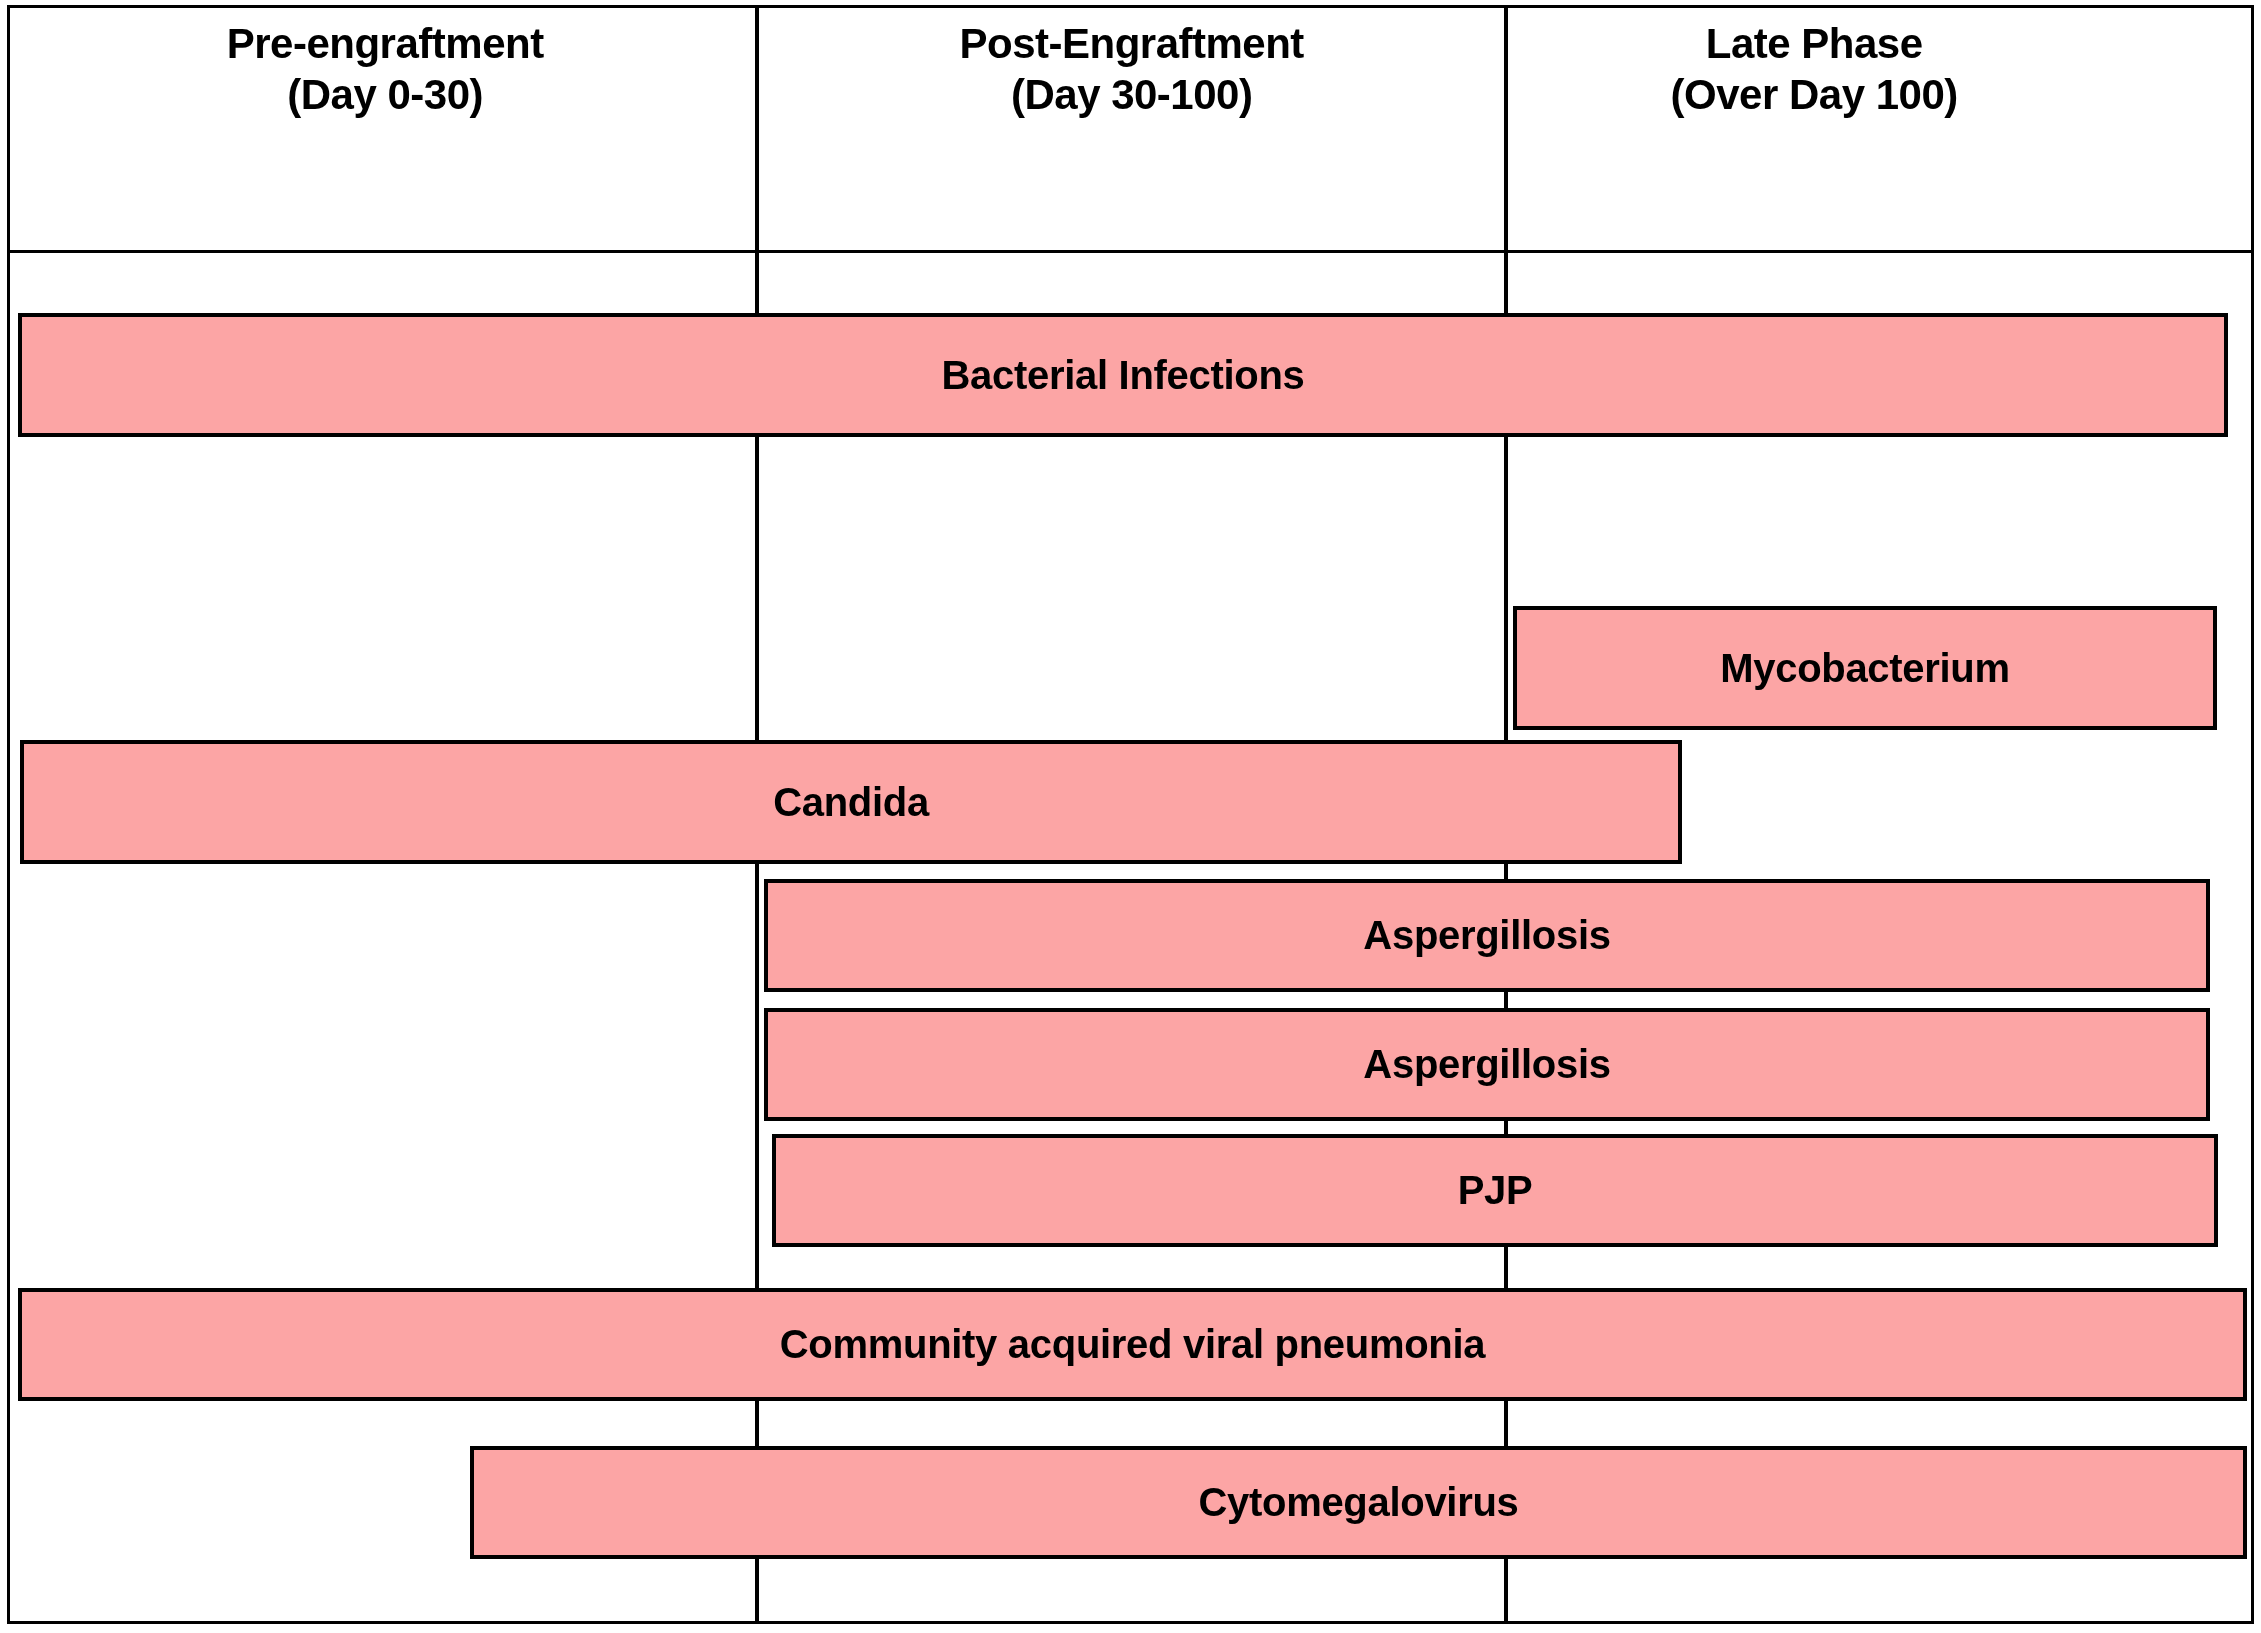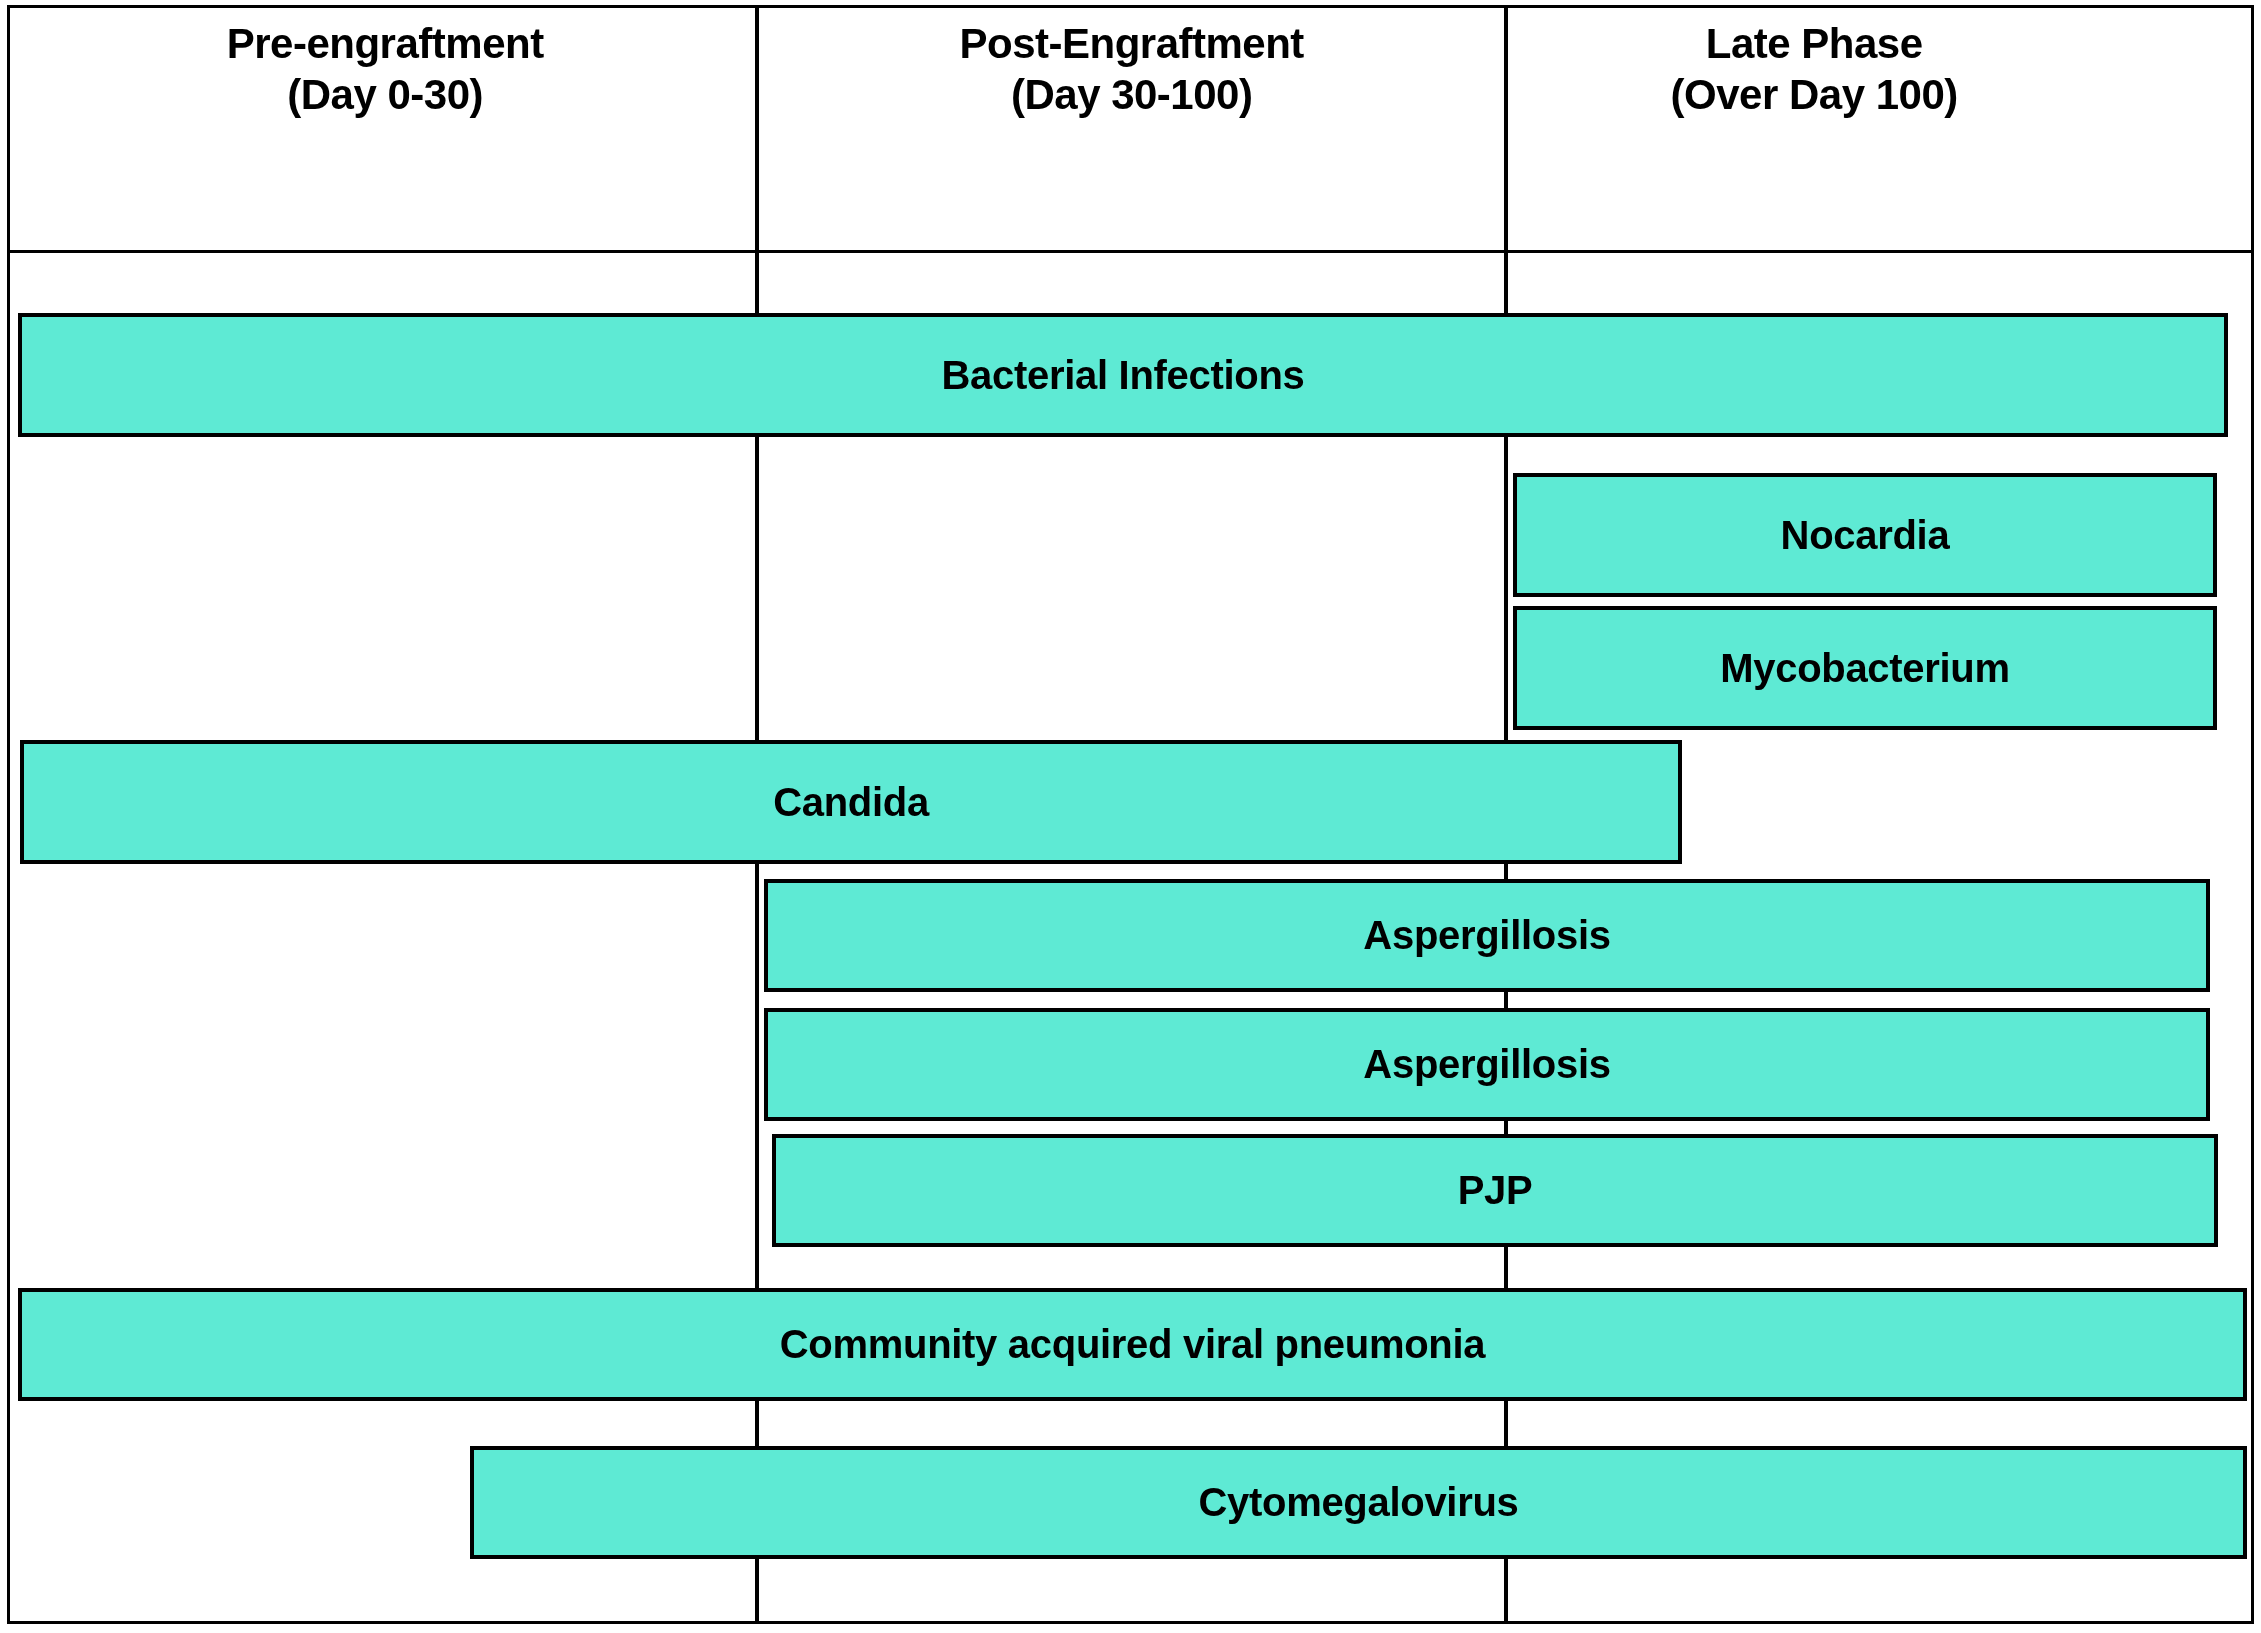--- a/index.html
+++ b/index.html
@@ -65,21 +65,21 @@
     position: absolute;
     top: 5.4px;
     width: 3.6px;
     height: 1619px;
     background: #000000;
   }
 
   
   .bar {
     position: absolute;
-    background: #5eead4;
+    background: #fca5a5;
     border: 4.5px solid #000000;
     box-sizing: border-box;
     display: flex;
     align-items: center;
     justify-content: center;
   }
   .bar-label {
     font-size: 40px;
     font-weight: bold;
     color: #000000;
@@ -110,23 +110,20 @@
     <div class="header-cell" style="left:1501px;width:612px;">
       <div class="line">Late Phase</div>
       <div class="line">(Over Day 100)</div>
     </div>
   </div>
 
   <div class="bar" style="left:18px;top:313px;width:2210px;height:124px;">
     <span class="bar-label">Bacterial Infections</span>
   </div>
 
-  <div class="bar" style="left:1513px;top:473px;width:704px;height:124px;">
-    <span class="bar-label">Nocardia</span>
-  </div>
 
   <div class="bar" style="left:1513px;top:606px;width:704px;height:124px;">
     <span class="bar-label">Mycobacterium</span>
   </div>
 
   <div class="bar" style="left:20px;top:740px;width:1662px;height:124px;">
     <span class="bar-label">Candida</span>
   </div>
 
   <div class="bar" style="left:764px;top:879px;width:1446px;height:113px;">

